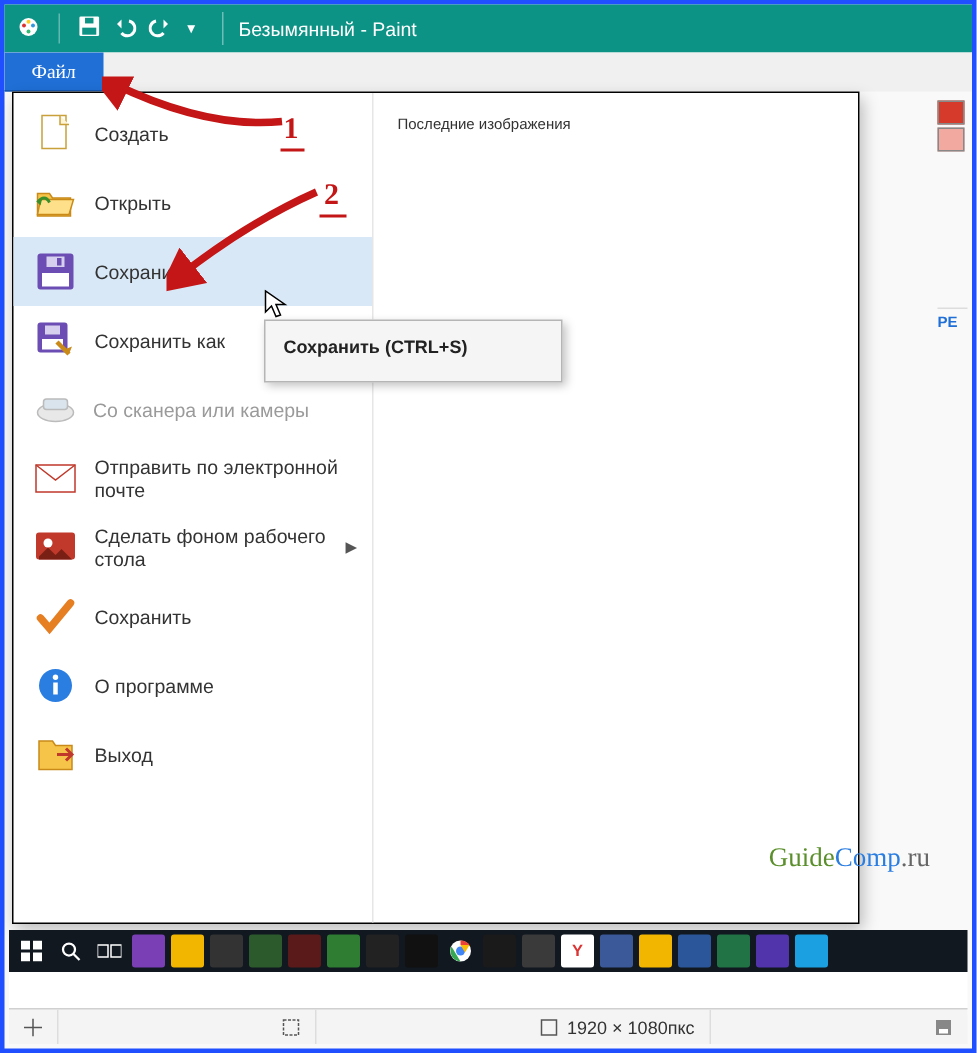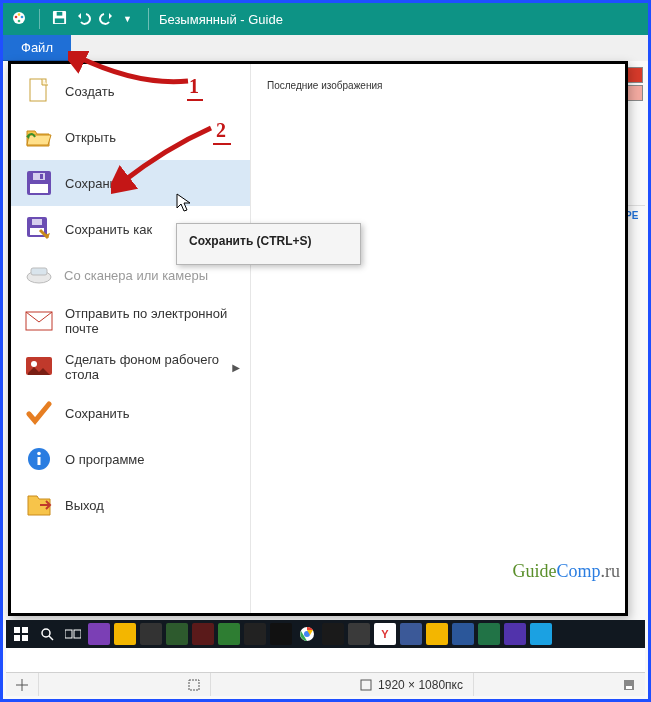--- a/index.html
+++ b/index.html
@@ -8,36 +8,36 @@
 
   
   .titlebar { height: 32px; background: #0d9385; display: flex; align-items: center; color: #fff; font-size: 13px; }
   .qat { display: flex; align-items: center; gap: 8px; padding: 0 8px; }
   .qat-sep { width: 1px; height: 20px; background: rgba(255,255,255,0.35); margin: 0 4px; }
   .title-sep { width: 1px; height: 22px; background: rgba(255,255,255,0.4); margin: 0 8px; }
   .window-title { padding-left: 2px; }
 
   
   .file-tab { display: inline-flex; align-items: center; height: 26px; padding: 0 18px; background: #1f6fd6; color: #fff; font-size: 13px; margin-left: 0; margin-top: 0; border-bottom: 1px solid #1555ae;}
-  .tabrow { height: 26px; background: #f0f0f0; display:flex; align-items:flex-start;}
-
-  
-  .menu-panel { position: absolute; left: 5px; top: 58px; width: 620px; height: 555px; background: #fff; border: 3px solid #000000; box-shadow: 2px 4px 10px rgba(0,0,0,0.25); display: flex; }
+  .tabrow { height: 26px; background: #f0f0f0; display:flex; align-items:flex-start;font-family:Liberation Serif, serif;}
+
+  
+  .menu-panel { position: absolute; left: 5px; top: 58px; width: 565px; height: 555px; background: #fff; border: 1px solid #000000; box-shadow: 2px 4px 10px rgba(0,0,0,0.25); display: flex; }
   .menu-left { width: 240px; border-right: 1px solid #e6e6e6; padding-top: 4px; }
   .menu-right { flex: 1; padding: 16px 16px; }
   .recent-title { color: #333; font-size: 10px; }
 
   .menu-item { display: flex; align-items: center; gap: 12px; height: 46px; padding: 0 14px; color: #333; font-size: 13px; position: relative; }
   .menu-item.hover { background: #d9e8f6; }
   .menu-item.disabled { color: #9a9a9a; gap: 11px; }
   .menu-item .chev { position:absolute; right:10px; top:50%; transform:translateY(-50%); color:#555; font-size:10px;}
   .menu-item .ico { width: 28px; height: 28px; display:flex; align-items:center; justify-content:center; }
 
   
-  .tooltip { position: absolute; left: 173px; top: 220px; width: 185px; background: #f5f5f5; border: 1px solid #b5b5b5; box-shadow: 2px 2px 6px rgba(0,0,0,0.25); padding: 10px 12px; font-size: 12px; color: #333; }
+  .tooltip { position: absolute; left: 173px; top: 210px; width: 199px; background: #f5f5f5; border: 1px solid #b5b5b5; box-shadow: 2px 2px 6px rgba(0,0,0,0.25); padding: 10px 12px; font-size: 12px; color: #333; }
   .tooltip .tt-title { font-weight: 600; margin-bottom: 6px; color:#222; }
   .tooltip .tt-body { color: #555; line-height: 1.35; }
 
   
   .arrow1 { position:absolute; left:65px; top:48px; pointer-events:none; }
   .arrow2 { position:absolute; left:108px; top:115px; pointer-events:none; }
   .anno-num { position:absolute; font-weight:700; font-size:20px; color:#c41616; font-family: Georgia, serif;}
   .num1 { left:186px; top:72px; } .num1-u { position:absolute; left:184px; top:96px; width:16px; border-top:2px solid #c41616;}
   .num2 { left:213px; top:116px; } .num2-u { position:absolute; left:210px; top:140px; width:18px; border-top:2px solid #c41616;}
   .cursor { position:absolute; left:173px; top:190px; }
@@ -95,21 +95,21 @@
       </span>
       <span>
         <svg width="16" height="16" viewBox="0 0 16 16">
             <path d="M5 4a5 5 0 1 0 5 8" fill="none" stroke="#fff" stroke-width="2"></path>
             <path d="M13 6l-3-3v6z" fill="#fff"></path>
           </svg>
       </span>
       <span style="color:#fff;font-size:9px;">▼</span>
     </div>
     <span class="title-sep"></span>
-    <span class="window-title">Безымянный - Guide</span>
+    <span class="window-title">Безымянный - Paint</span>
   </div>
 
   <div class="tabrow">
     <div class="file-tab">
       <span>Файл</span>
     </div>
   </div>
 
   <div class="palette">
     <div class="sw red"></div>

